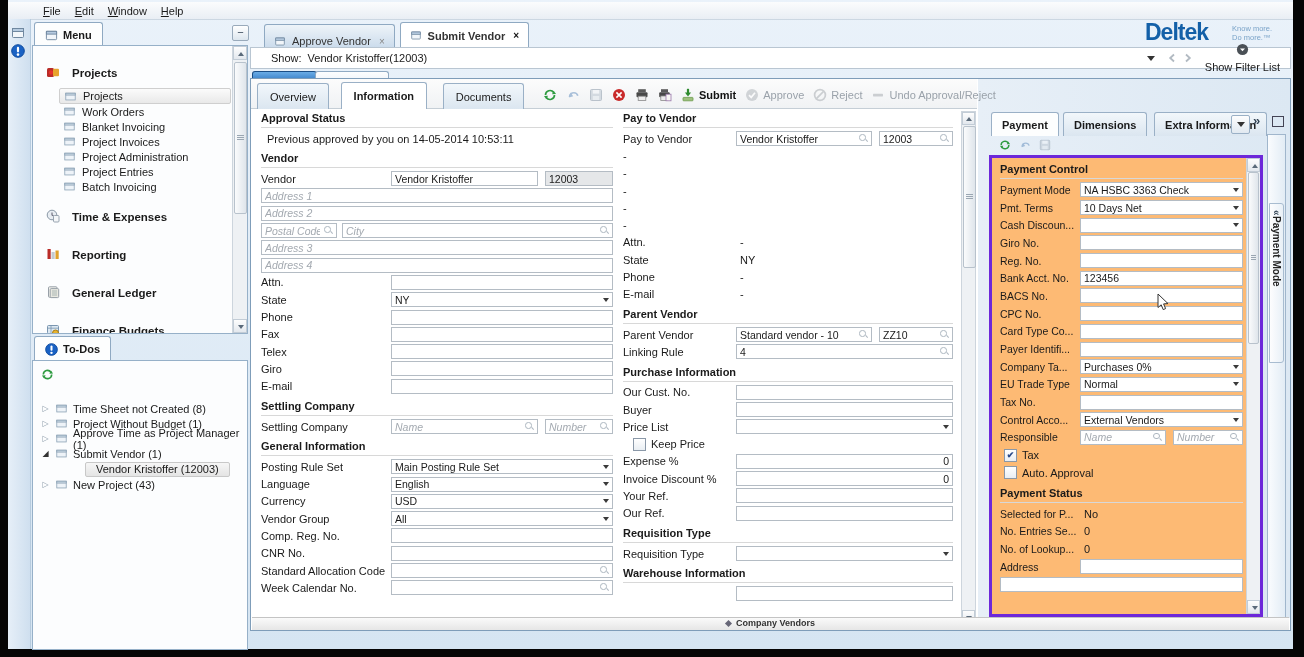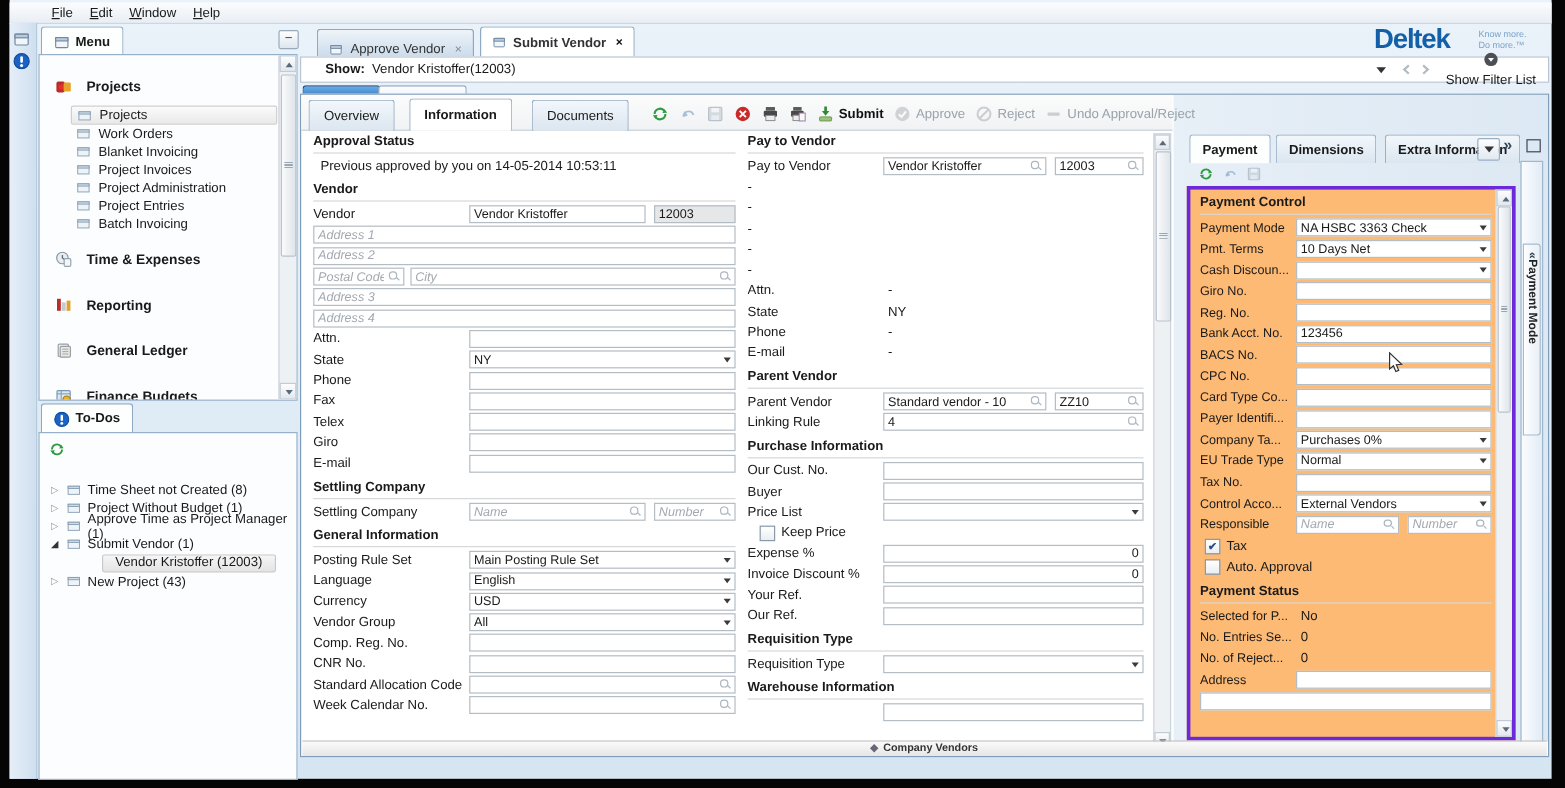--- a/index.html
+++ b/index.html
@@ -52,21 +52,21 @@
   .doctab{position:absolute;top:24px;height:22px;display:flex;align-items:center;gap:6px;padding:0 9px;border:1px solid #8fa9c2;border-bottom:none;border-radius:3px 3px 0 0;background:linear-gradient(#eef4f9,#ccdcec);font-size:11px;color:#333;}
   .doctab.on{top:22px;height:25px;background:#fff;font-weight:bold;}
   .doctab .x{font-size:10px;color:#888;margin-left:2px;}
   .doctab.on .x{color:#111;font-weight:bold;}
   .doctab .x::before{content:"×";}
   .brand{position:absolute;left:1137px;top:20px;display:flex;align-items:flex-start;gap:24px;}
   .brand .dl{font-size:23px;font-weight:bold;color:#1360a8;letter-spacing:-1px;line-height:24px;}
   .brand .tg{font-size:7.5px;color:#7aa3c8;line-height:9px;padding-top:4px;}
 
   .showbar{position:absolute;left:242px;top:47px;width:1041px;height:22px;background:#fff;border:1px solid #b9c6d2;box-sizing:border-box;display:flex;align-items:center;font-size:11px;}
-  .showbar .slbl{padding:0 6px 0 20px;font-weight:bold;}
+  .showbar .slbl{padding:0 6px 0 20px;}
   .showbar .sval{flex:1;}
   .cmb-ar{width:0;height:0;border-left:4px solid transparent;border-right:4px solid transparent;border-top:5px solid #333;margin:0 10px;}
   .navar{width:16px;text-align:center;}
   .sfl{display:flex;align-items:center;gap:5px;padding:0 10px 0 8px;flex-direction:column;}
 
   .vtab{position:absolute;top:71px;height:24px;display:flex;align-items:center;padding:0 16px;border:1px solid #8fa9c2;border-bottom:none;border-radius:3px 3px 0 0;font-weight:bold;font-size:11px;}
   .vtab.on{background:linear-gradient(#6aace6,#2a71bd 45%,#1d62ad);color:#fff;border-color:#1a4e86;}
   .vtab.off{background:linear-gradient(#fcfdfe,#d9e5f0);color:#223;}
 
   
@@ -924,21 +924,21 @@
             <div class="sec-h">Payment Status</div>
             <div class="row">
               <span class="lbl">Selected for P...</span>
               <span class="roval">No</span>
             </div>
             <div class="row">
               <span class="lbl">No. Entries Se...</span>
               <span class="roval">0</span>
             </div>
             <div class="row">
-              <span class="lbl">No. of Reject...</span>
+              <span class="lbl">No. of Lookup...</span>
               <span class="roval">0</span>
             </div>
             <div class="row">
               <span class="lbl">Address</span>
               <div class="inp">
                 <span class="val"></span>
               </div>
             </div>
             <div class="row">
               <div class="inp">

